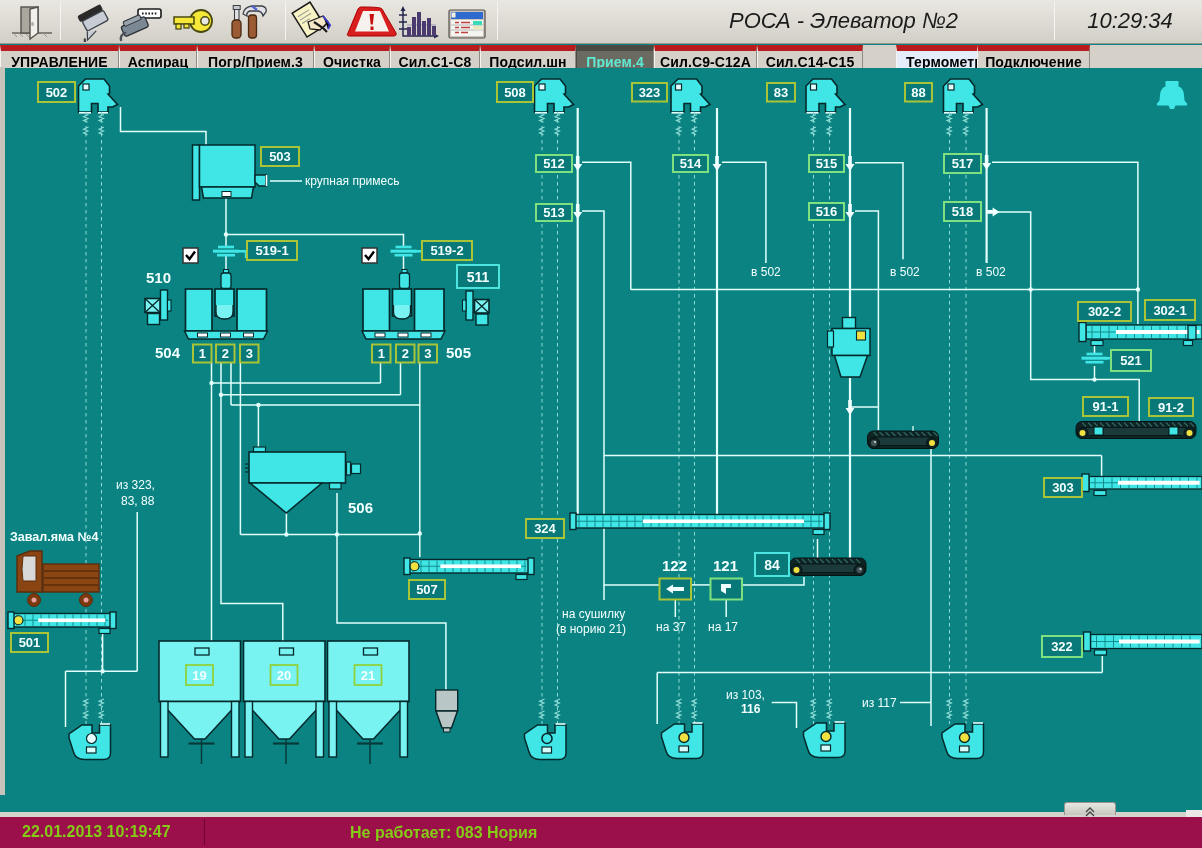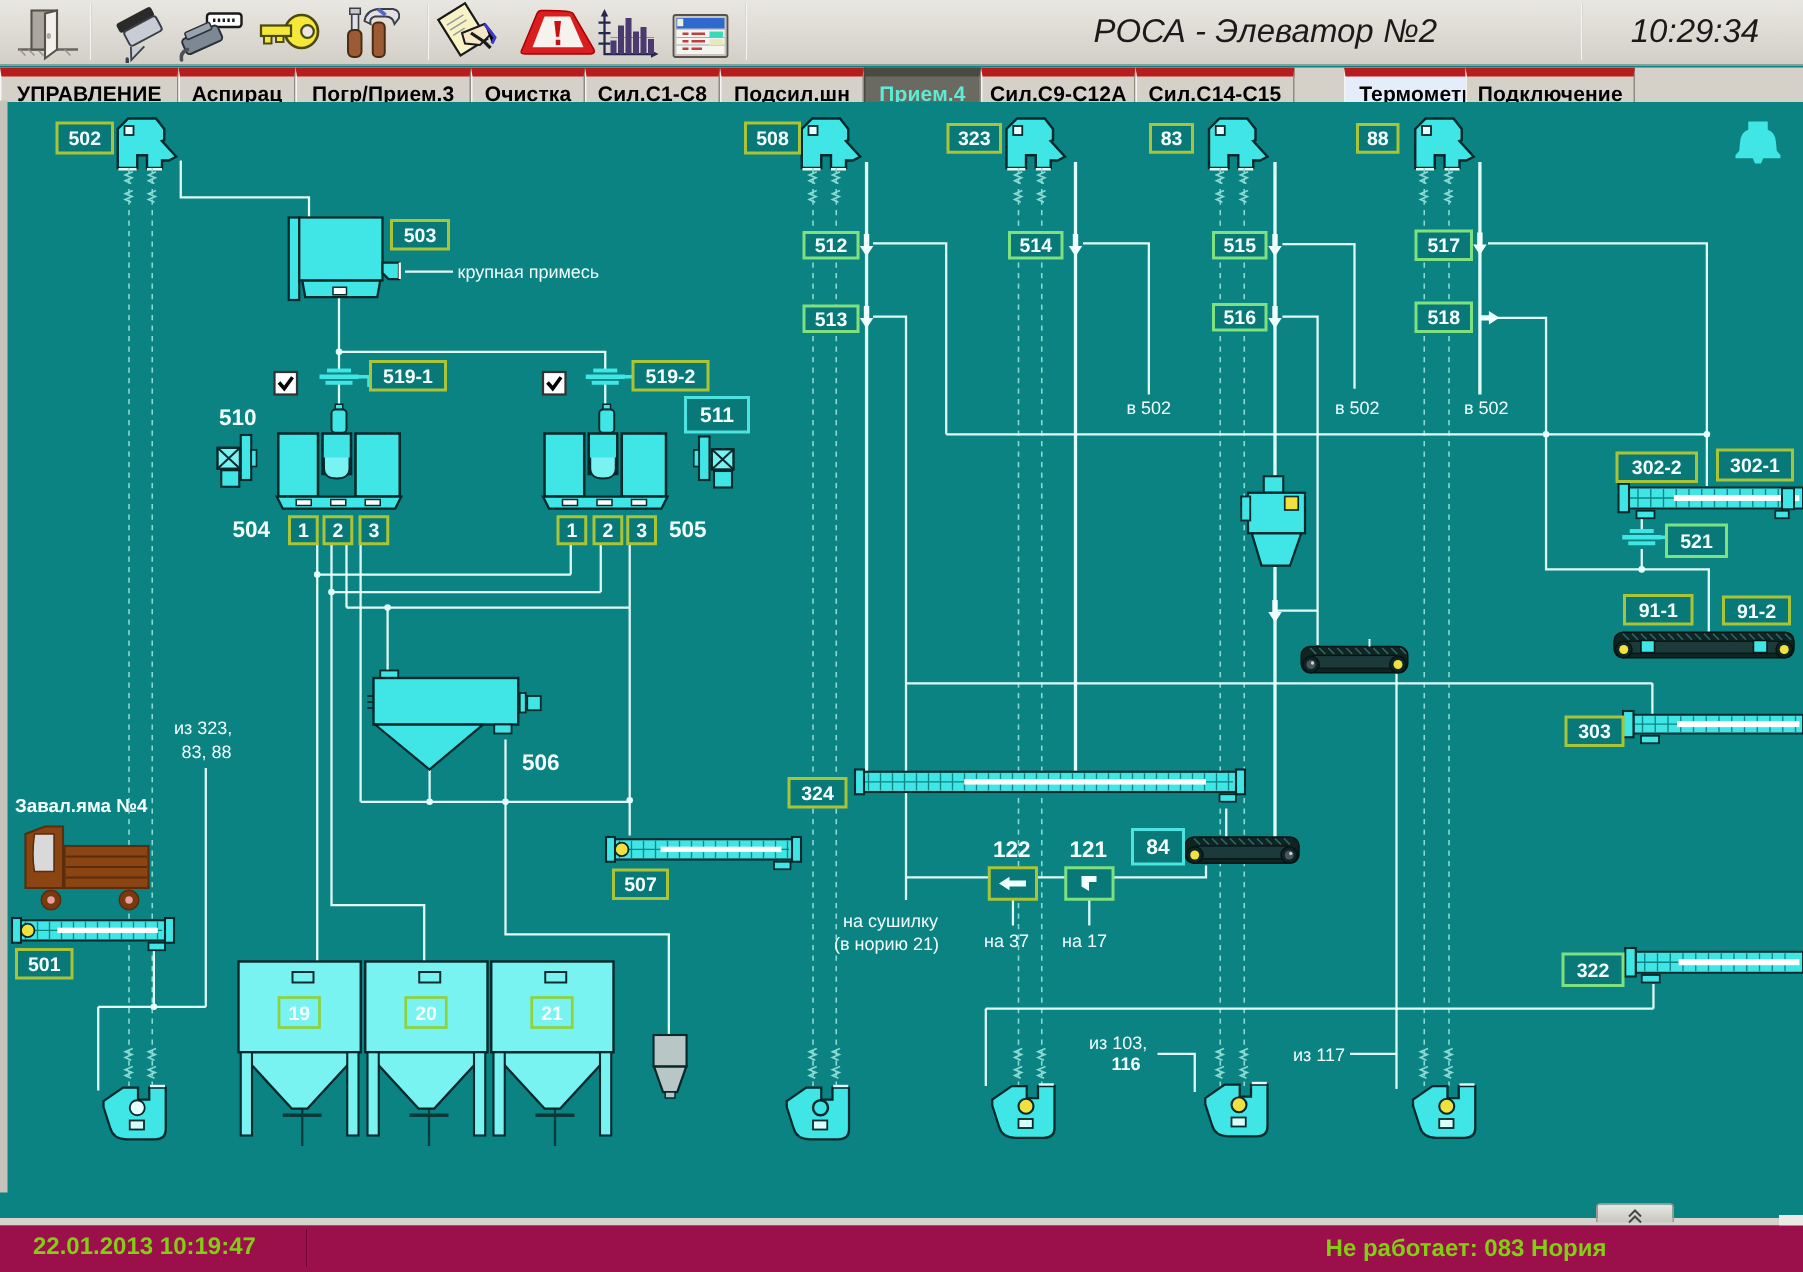--- a/index.html
+++ b/index.html
@@ -9,21 +9,21 @@
 #title{position:absolute;left:690px;top:8px;width:268px;text-align:right;font-size:22px;font-style:italic;color:#1A1A1A;}
 #clock{position:absolute;left:1060px;top:8px;width:140px;text-align:center;font-size:22px;font-style:italic;color:#1A1A1A;}
 #tabs{position:absolute;left:0;top:45px;width:1202px;height:23px;background:#D5D1C9;}
     .tab{position:absolute;top:0;height:23px;background:#D5D1C9;border-top:6px solid #b91c1c;border-left:1px solid #F5F4F1;border-right:1px solid #8F8B83;color:#000;font-size:14px;font-weight:bold;letter-spacing:0.1px;text-align:center;line-height:22px;white-space:nowrap;overflow:hidden;}
 #diag{position:absolute;left:0;top:67px;}
 #graybar{position:absolute;left:0;top:812px;width:1202px;height:5px;background:#D4D4CC;}
 #upbtn{position:absolute;left:1064px;top:802px;width:52px;height:13px;background:linear-gradient(#E8E8E2,#C6C6BE);border:1px solid #9A968E;border-bottom:none;border-radius:3px 3px 0 0;text-align:center;}
 #status{position:absolute;left:0;top:817px;width:1202px;height:31px;background:#9B104B;color:#84cc16;font-weight:bold;font-size:16px;}
 #status .date{position:absolute;left:22px;top:6px;}
 #status .ssep{position:absolute;left:204px;top:2px;height:26px;width:1px;background:#C06080;border-right:1px solid #700030;}
-#status .msg{position:absolute;left:371px;width:700px;top:7px;text-align:right;}
+#status .msg{position:absolute;left:350px;width:700px;top:7px;text-align:left;}
 #corner{position:absolute;right:0;top:810px;width:16px;height:8px;background:#ECEAE6;}
 </style></head>
 <body>
 <div id="app">
 <div id="toolbar">
 <svg width="1202" height="42" xmlns="http://www.w3.org/2000/svg">
 
 <g>
           <path d="M12,33 L52,33" stroke="#6A665E" stroke-width="1.6"></path>
 <path d="M13,33 l4,4 M19,33 l4,4 M25,33 l4,4 M43,33 l4,4" stroke="#9A968E" stroke-width="1"></path>

